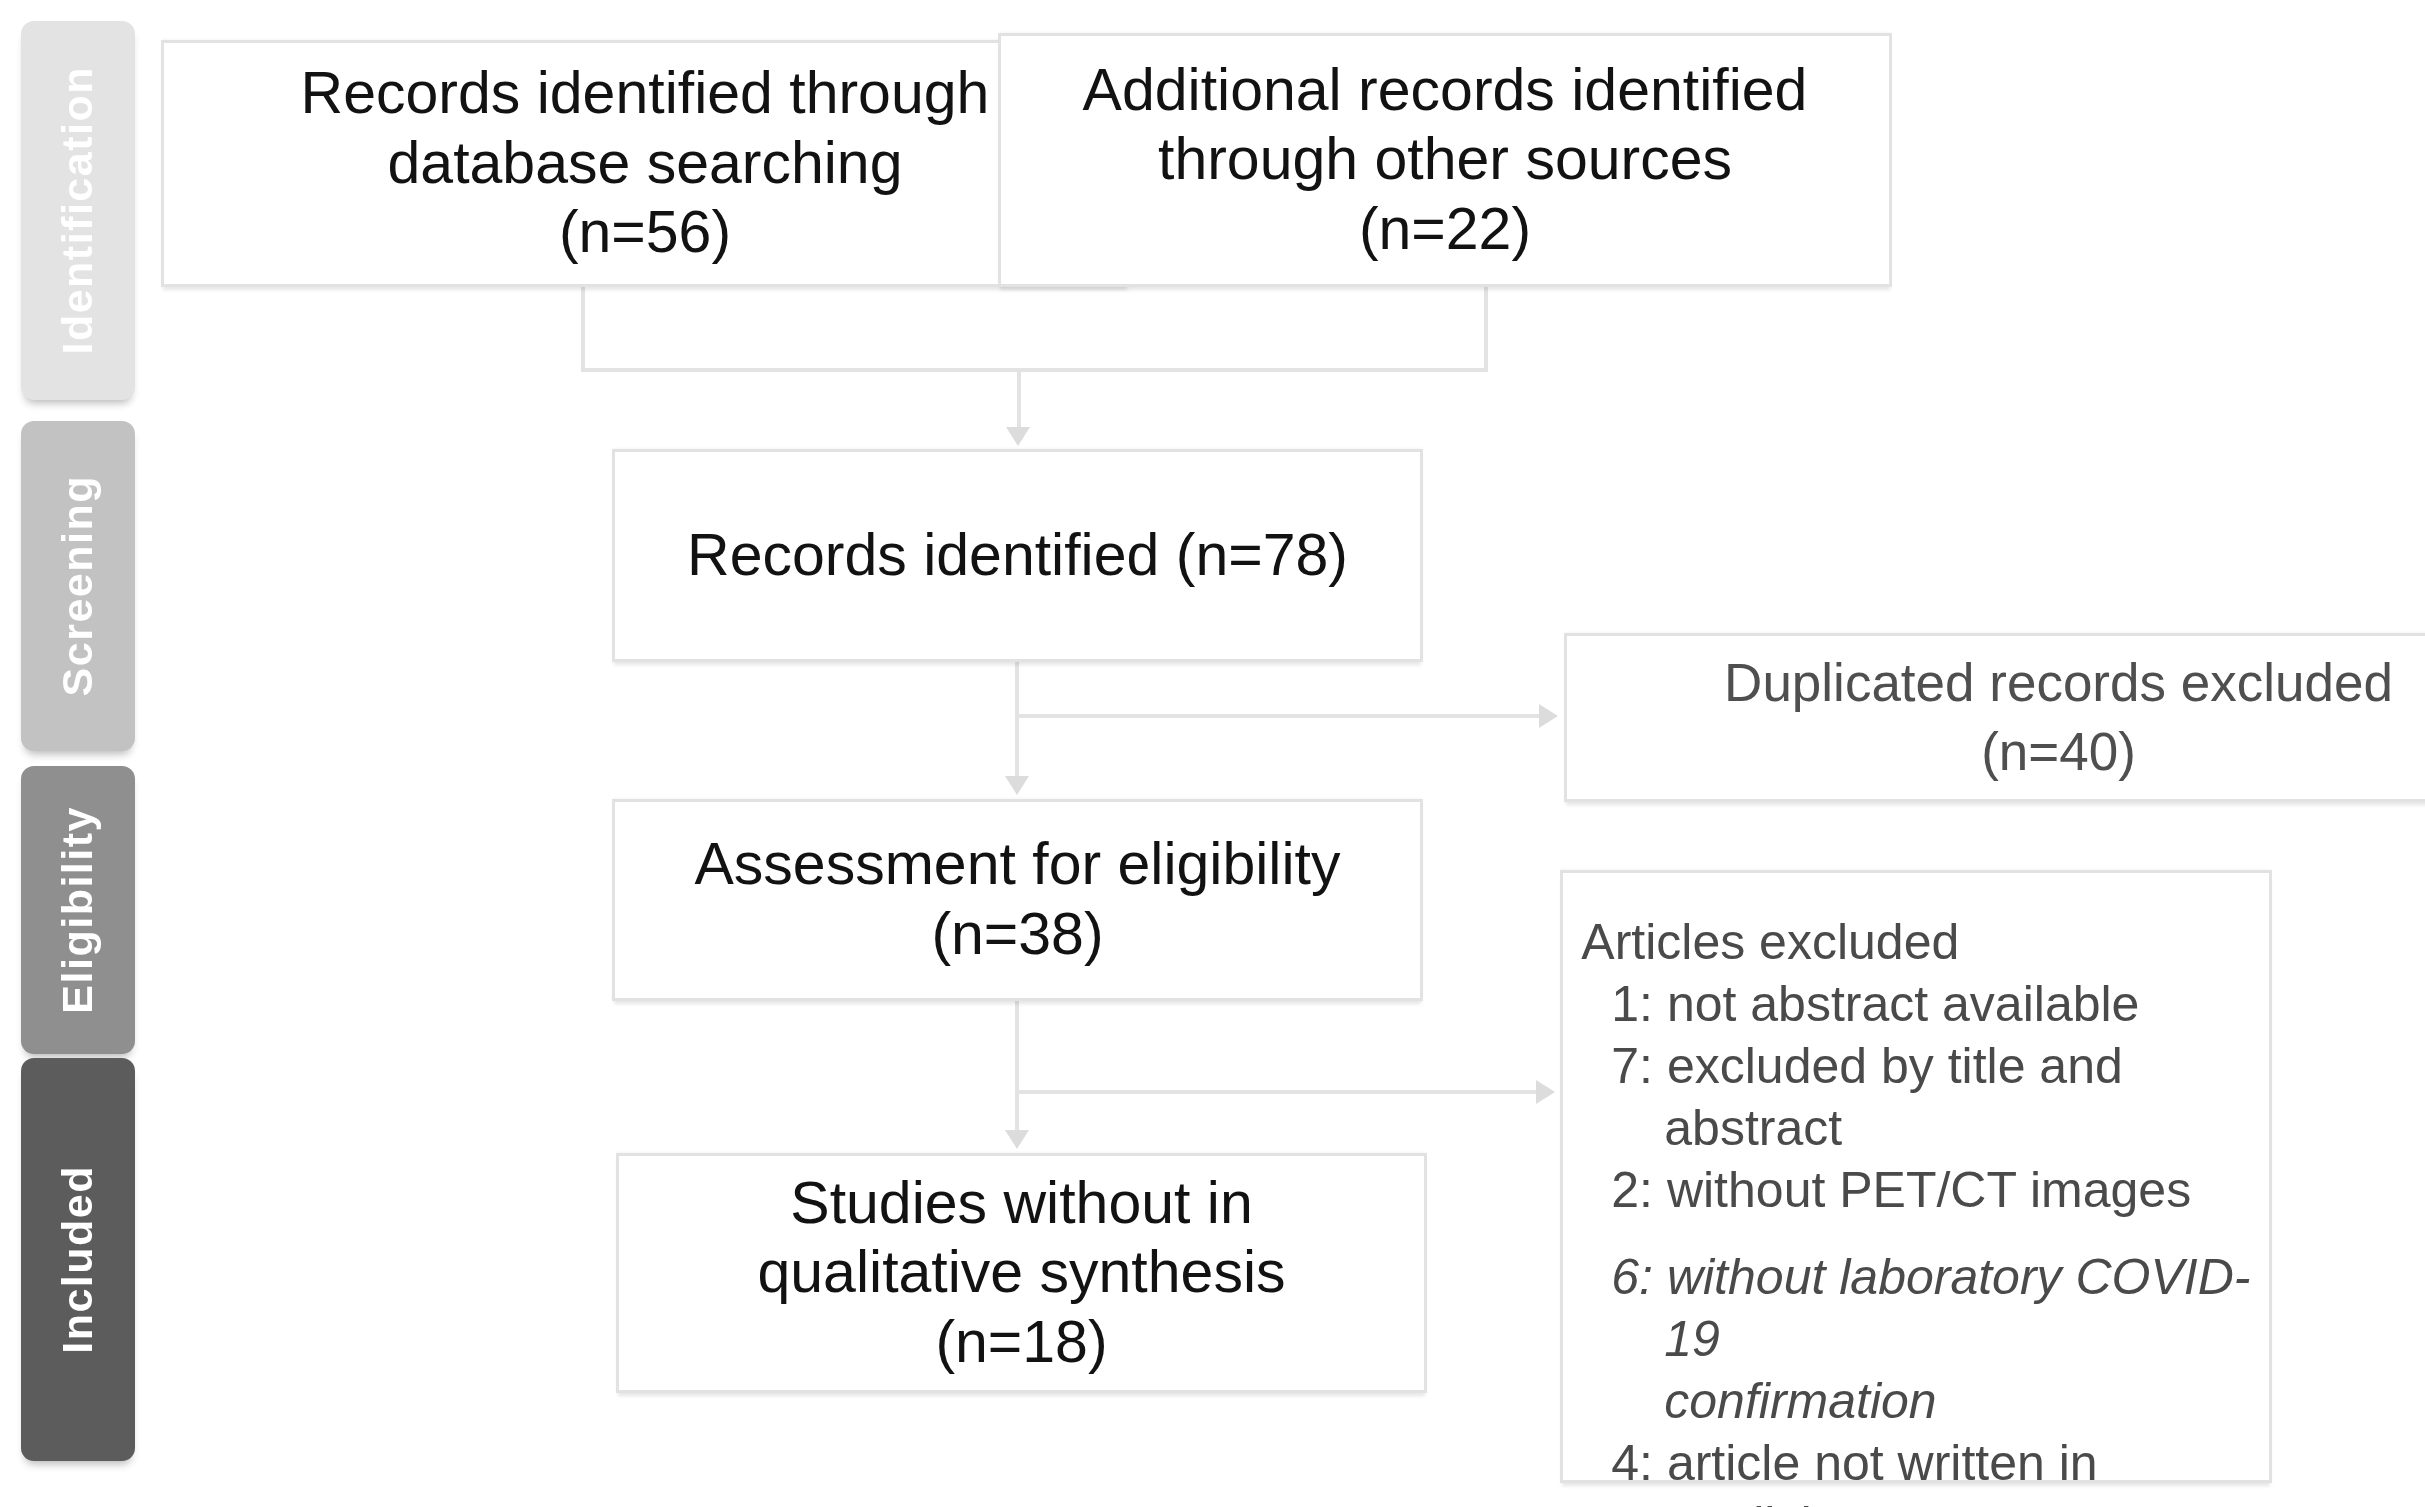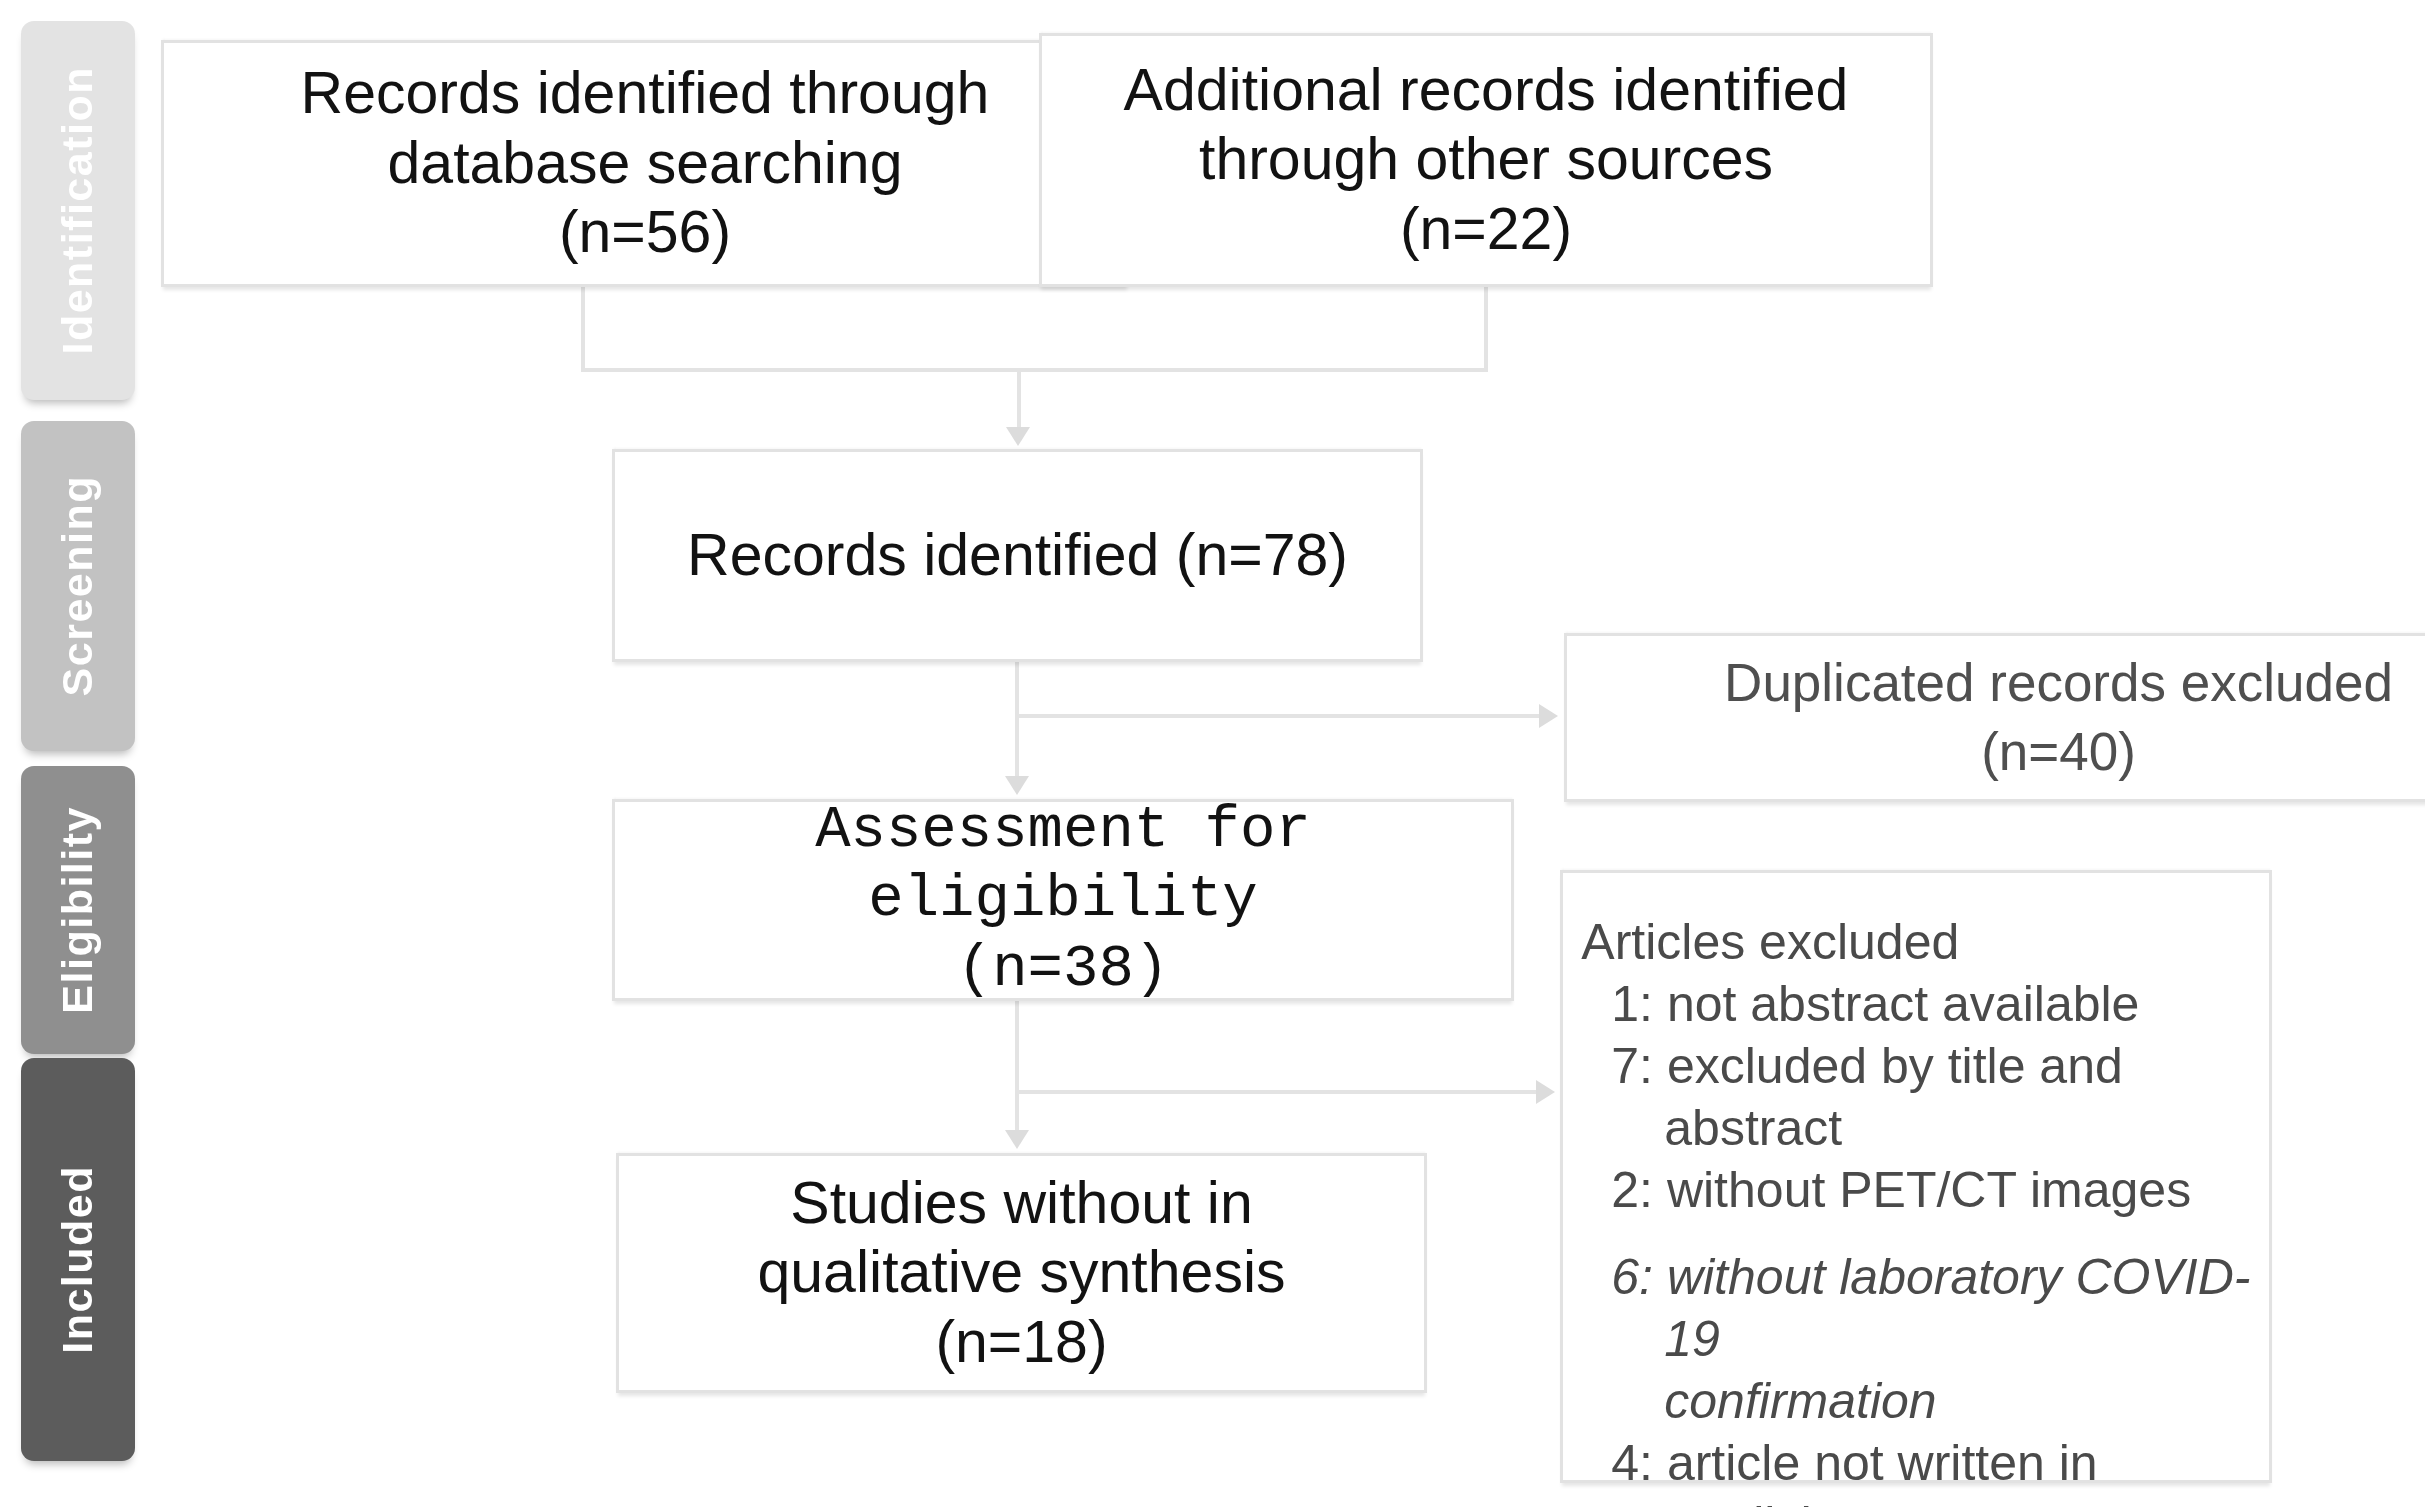--- a/index.html
+++ b/index.html
@@ -134,36 +134,36 @@
   <div class="arrow-down" style="left:1005px;top:1130px;"></div>
   <div class="line" style="left:1015px;top:1090px;width:524px;height:4.4px;"></div>
   <div class="arrow-right" style="left:1536px;top:1080px;"></div>
 
   <div class="node node--center" style="left:161px;top:40px;width:968px;height:247px;">
     <div>Records identified through</div>
     <div>database searching</div>
     <div>(n=56)</div>
   </div>
 
-  <div class="node node--center" style="left:1039px;top:33px;width:894px;height:254px;">
+  <div class="node node--center" style="left:998px;top:33px;width:894px;height:254px;">
     <div>Additional records identified</div>
     <div>through other sources</div>
     <div>(n=22)</div>
   </div>
 
   <div class="node node--center" style="left:612px;top:449px;width:811px;height:213px;">
     <div>Records identified (n=78)</div>
   </div>
 
   <div class="node node--gray" style="left:1564px;top:633px;width:989px;height:169px;">
     <div>Duplicated records excluded</div>
     <div>(n=40)</div>
   </div>
 
-  <div class="node node--center" style="left:612px;top:799px;width:902px;height:202px;font-family:Liberation Mono, monospace;">
+  <div class="node node--center" style="left:612px;top:799px;width:811px;height:202px;">
     <div>Assessment for eligibility</div>
     <div>(n=38)</div>
   </div>
 
   <div class="node node--list" style="left:1560px;top:870px;width:712px;height:613px;">
     <div class="excl-title">Articles excluded</div>
     <div>
   <div class="excl-item"><span class="excl-count">1</span><span class="excl-sep">: </span><span class="excl-reason">not abstract available</span></div>
 
   <div class="excl-item"><span class="excl-count">7</span><span class="excl-sep">: </span><span class="excl-reason">excluded by title and

